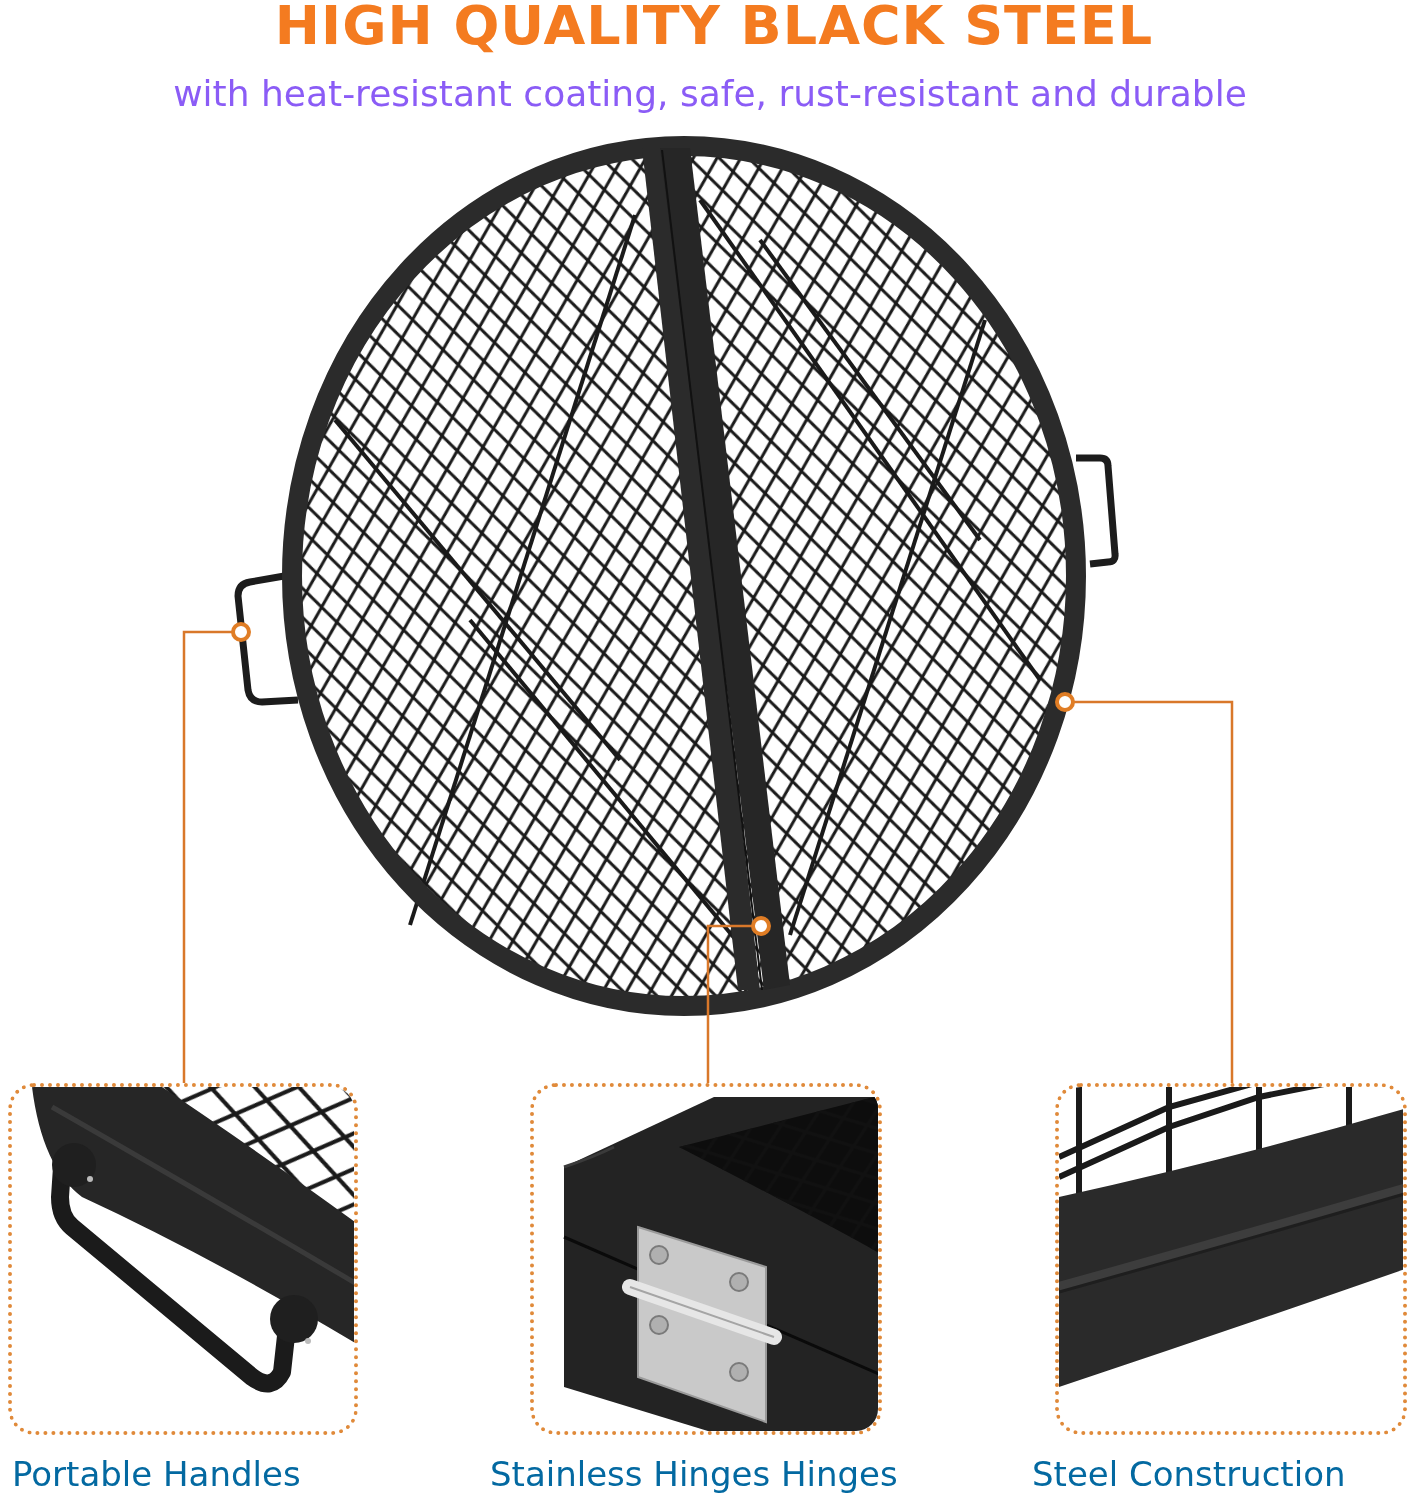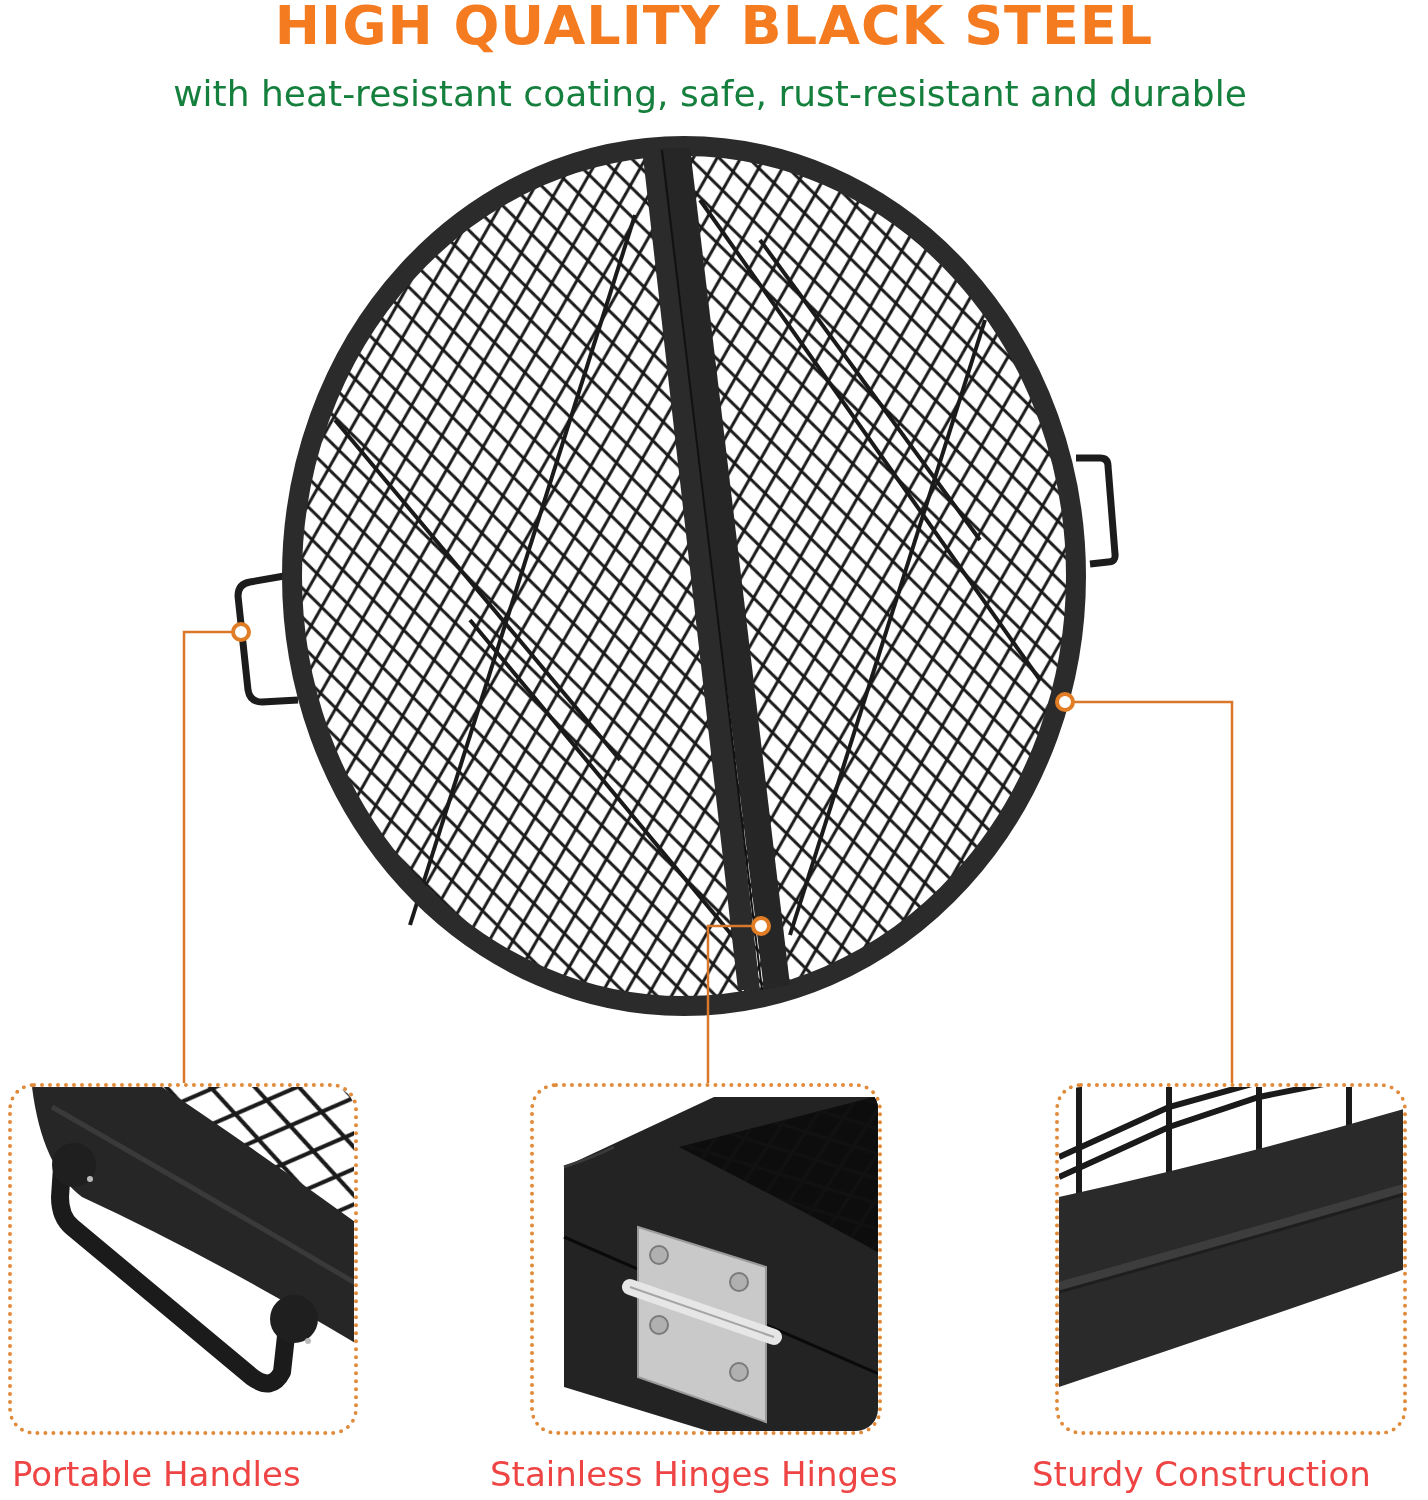--- a/index.html
+++ b/index.html
@@ -1,22 +1,22 @@
 <!DOCTYPE html>
 <html><head>
 <meta charset="utf-8">
 <style>
   html, body { margin:0; padding:0; background:#ffffff; }
   body { width:1428px; height:1500px; position:relative; overflow:hidden; font-family:"DejaVu Sans", sans-serif; }
   .headline { position:absolute; left:0; top:-6px; width:1428px; text-align:center; font-family:"DejaVu Sans", sans-serif; font-weight:bold; font-size:54px; letter-spacing:1px; color:#f47b20; line-height:64px; }
-  .subhead { position:absolute; left:0; top:70px; width:1420px; text-align:center; font-family:"DejaVu Sans", sans-serif; font-size:36px; color:#15803d; line-height:48px; }
+  .subhead { position:absolute; left:0; top:70px; width:1420px; text-align:center; font-family:"DejaVu Sans", sans-serif; font-size:36px; color:#8b5cf6; line-height:48px; }
   .main-svg { position:absolute; left:0; top:0; }
   .panel { position:absolute; top:1083px; height:352px; border:4px dotted #e08a3a; border-radius:26px; overflow:hidden; background:#fff; box-sizing:border-box; }
   .panel svg { position:absolute; left:0; top:0; }
-  .caption { position:absolute; top:1452px; font-family:"DejaVu Sans", sans-serif; font-size:34px; color:#ef4444; line-height:44px; white-space:nowrap; }
+  .caption { position:absolute; top:1452px; font-family:"DejaVu Sans", sans-serif; font-size:34px; color:#0369a1; line-height:44px; white-space:nowrap; }
 </style>
 </head>
 <body>
 
 <div class="headline">HIGH QUALITY BLACK STEEL</div>
 <div class="subhead">with heat-resistant coating, safe, rust-resistant and durable</div>
 
 <svg class="main-svg" width="1428" height="1500" viewBox="0 0 1428 1500">
   <defs>
     <pattern id="mesh" width="26" height="34" patternUnits="userSpaceOnUse" patternTransform="rotate(-8)">
@@ -118,13 +118,13 @@
       <path d="M0 70 L110 20 L200 -5"></path>
     </g>
     <path d="M0 110 Q180 70 352 20 L352 180 Q180 240 0 300 Z" fill="#2a2a2a"></path>
     <path d="M0 200 Q180 150 352 100" stroke="#3d3d3d" stroke-width="10" fill="none"></path>
     <path d="M0 205 Q180 155 352 105" stroke="#1e1e1e" stroke-width="3" fill="none"></path>
   </svg>
 </div>
 
 <div class="caption" style="left:12px;">Portable Handles</div>
 <div class="caption" style="left:490px;">Stainless Hinges Hinges</div>
-<div class="caption" style="left:1032px;">Sturdy Construction</div>
+<div class="caption" style="left:1032px;">Steel Construction</div>
 
 </body></html>

